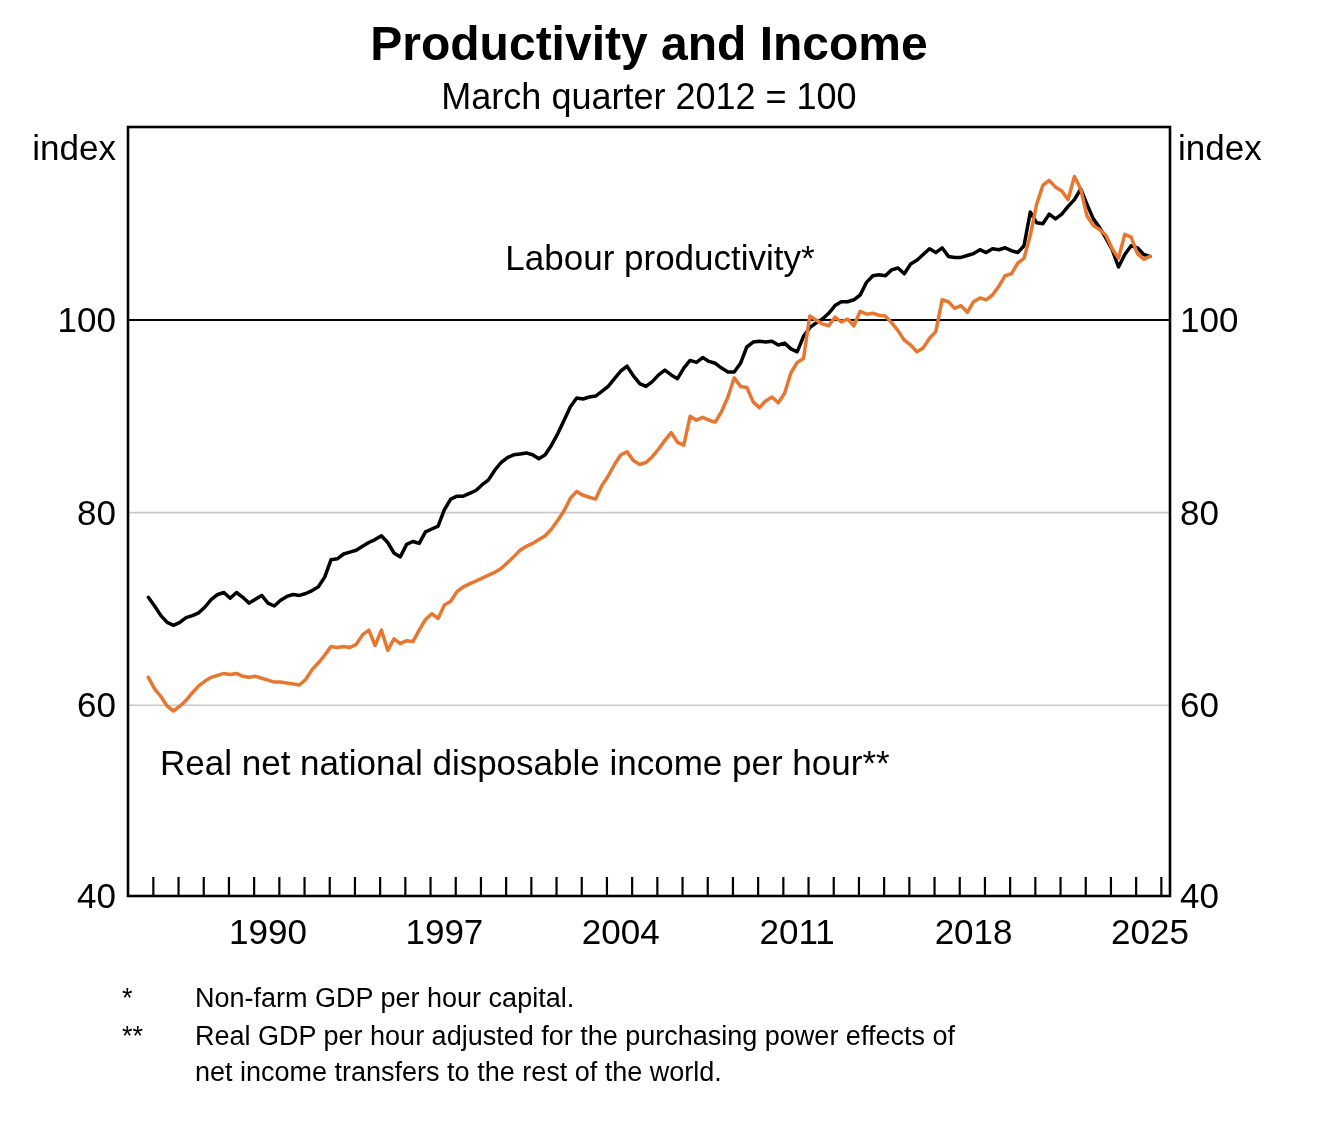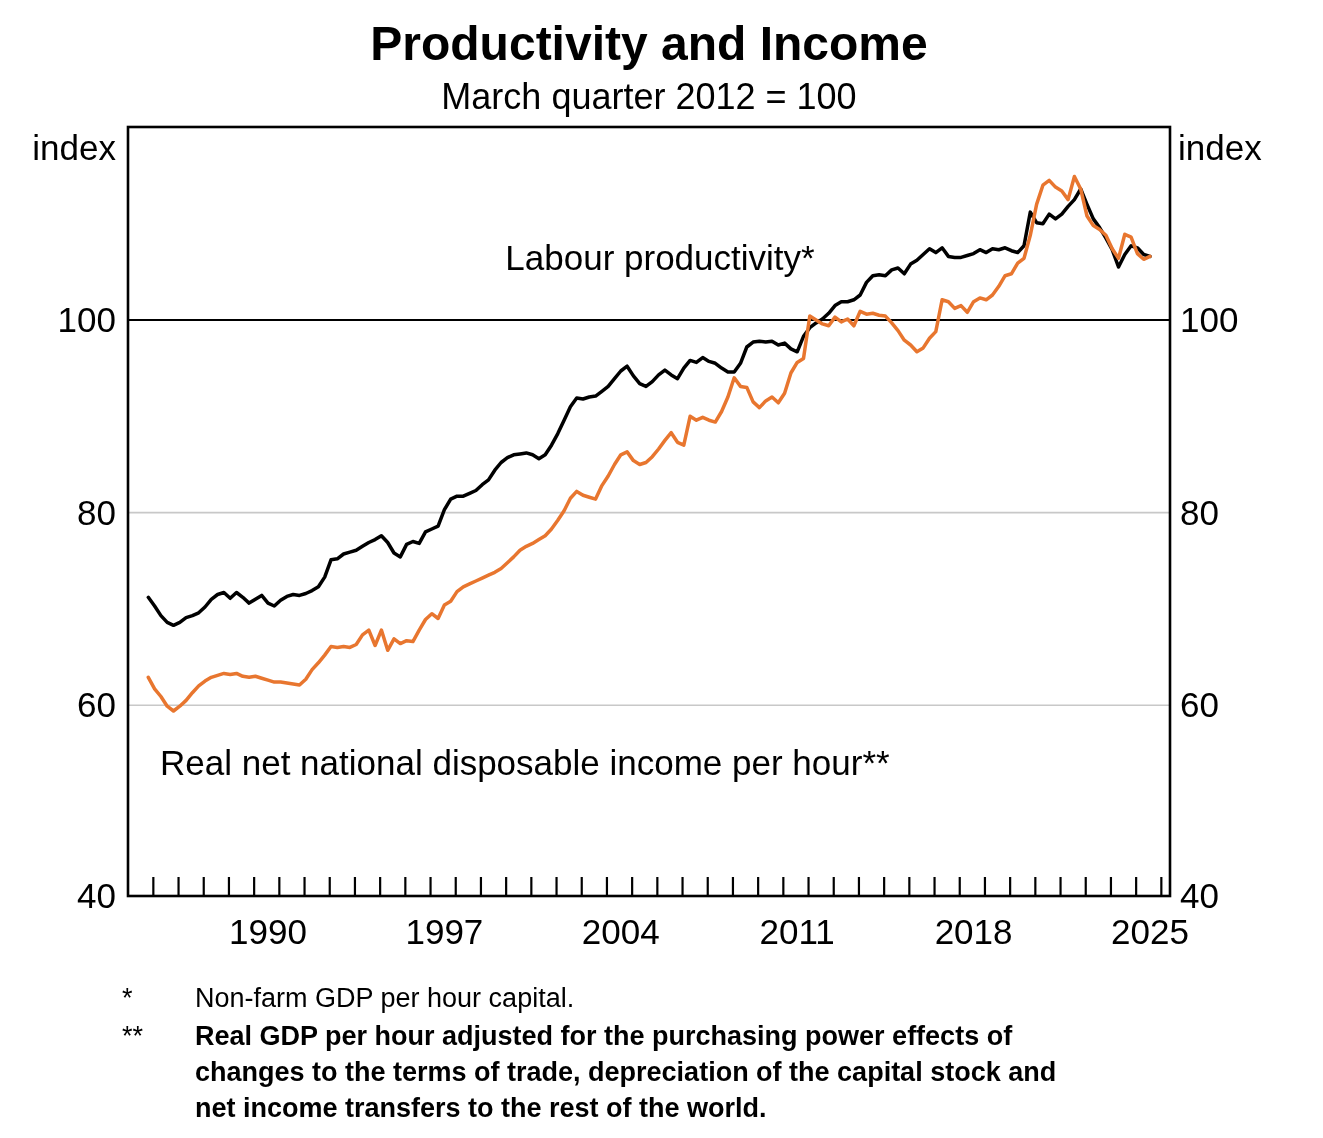--- a/index.html
+++ b/index.html
@@ -8,21 +8,21 @@
   svg text{font-family:"Liberation Sans", sans-serif;fill:#000;}
   .title{font-size:48px;font-weight:bold;text-anchor:middle;}
   .subtitle{font-size:36px;text-anchor:middle;}
   .axis-num{font-size:35px;}
   .unit{font-size:35px;}
   .series-label{font-size:35px;}
   #frame{fill:none;stroke:#000;stroke-width:2.6;}
   .footnotes{position:absolute;left:122px;width:1080px;font-size:27px;line-height:36px;color:#000;}
   .fn-row{display:flex;align-items:flex-start;}
   .fn-marker{width:73px;flex:0 0 73px;}
-  .fn-text div{white-space:nowrap;font-weight:bold;}
+  .fn-text div{white-space:nowrap;}
 </style>
 </head>
 <body>
 
 <div id="stage">
   <svg id="chart" width="1323" height="1138" viewBox="0 0 1323 1138">
     <text class="title" x="649" y="60">Productivity and Income</text>
     <text class="subtitle" x="649" y="109">March quarter 2012 = 100</text>
 
     <g id="grid">
@@ -109,18 +109,17 @@
     <div class="fn-row">
       <span class="fn-marker">*</span>
       <span class="fn-text">Non-farm GDP per hour capital.</span>
     </div>
   </div>
   <div class="footnotes" style="top:1018px;">
     <div class="fn-row">
       <span class="fn-marker">**</span>
       <span class="fn-text">
         <div>Real GDP per hour adjusted for the purchasing power effects of</div>
-        <div>changes to the terms of trade, depreciation of the capital stock and</div>
         <div>net income transfers to the rest of the world.</div>
       </span>
     </div>
   </div>
 </div>
 
 </body></html>

